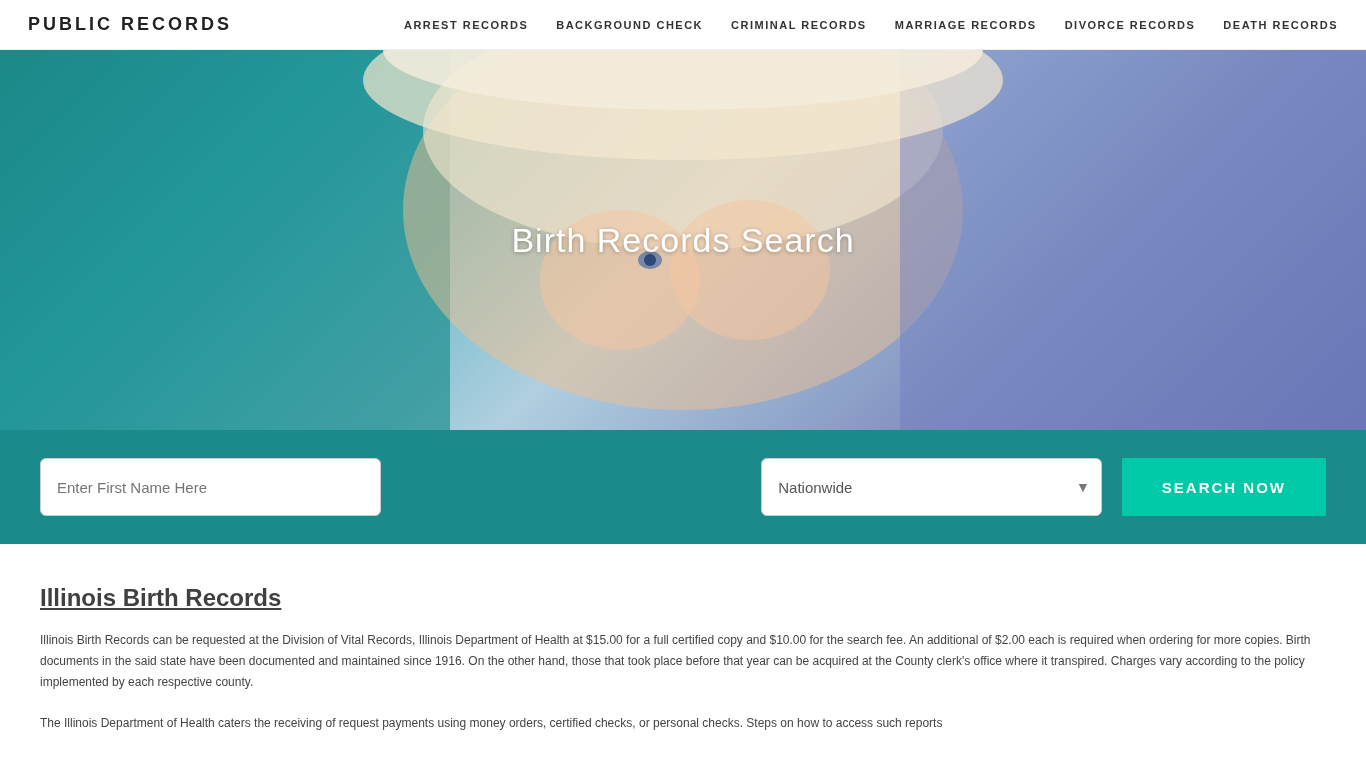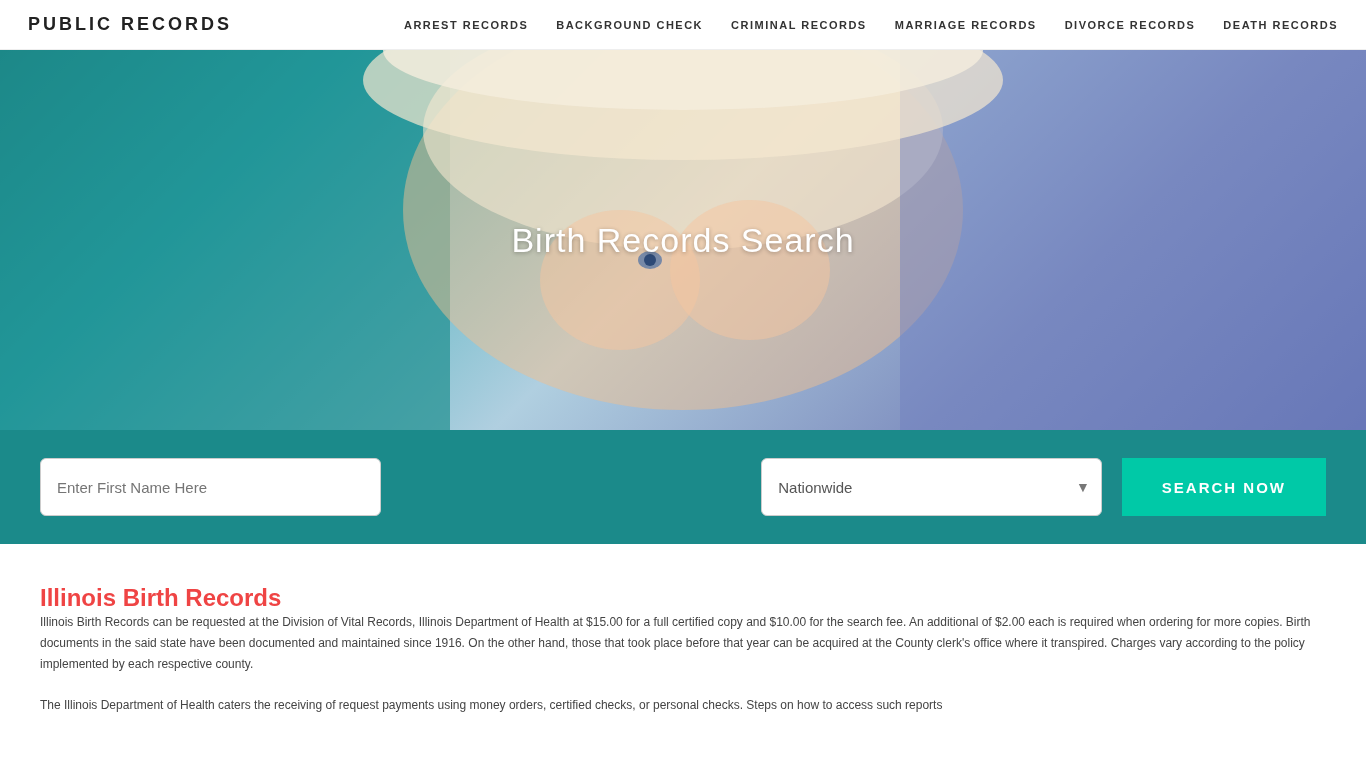--- a/index.html
+++ b/index.html
@@ -138,21 +138,23 @@
 
     
     .content {
       background: #fff;
       padding: 40px 40px 20px 40px;
       max-width: 1366px;
     }
     .content h2 {
       font-size: 24px;
       font-weight: 800;
-      color: #ef4444;
+      color: #404040;
+      margin-bottom: 18px;
+      text-decoration: underline;
     }
     .content p {
       font-size: 12px;
       line-height: 1.75;
       color: #444;
       margin-bottom: 20px;
     }
   </style>
 </head>
 <body>

